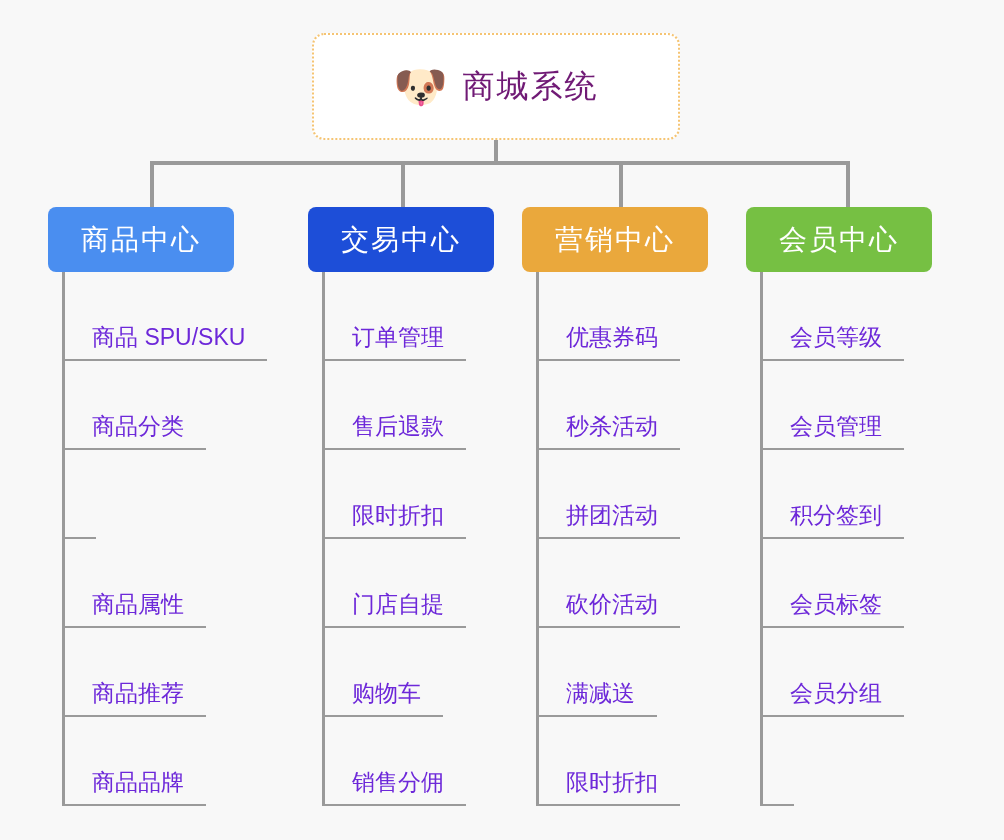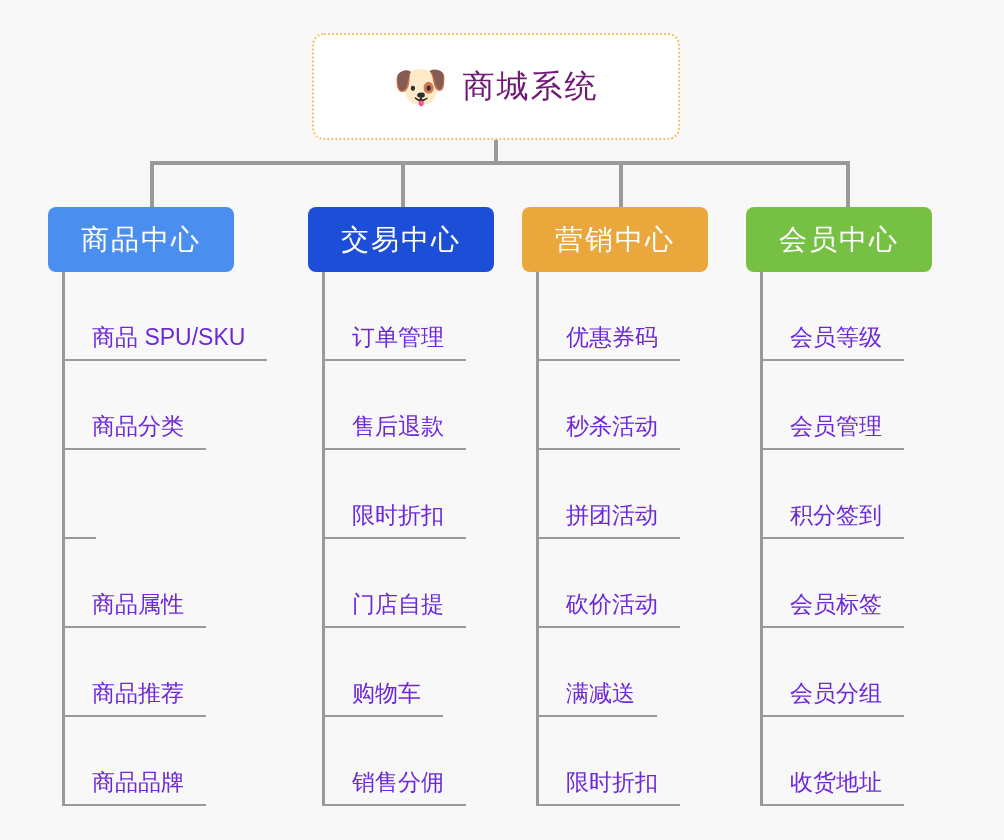--- a/index.html
+++ b/index.html
@@ -244,18 +244,17 @@
       <div class="leaf">
         <span class="leaf-underline-ext" style="background: rgb(154, 154, 154);"></span>
         <span class="leaf-label" style="border-bottom-color: rgb(154, 154, 154);">会员标签</span>
       </div>
       <div class="leaf">
         <span class="leaf-underline-ext" style="background: rgb(154, 154, 154);"></span>
         <span class="leaf-label" style="border-bottom-color: rgb(154, 154, 154);">会员分组</span>
       </div>
       <div class="leaf">
         <span class="leaf-underline-ext" style="background: rgb(154, 154, 154);"></span>
-        <span class="leaf-label" style="border-bottom-color: rgb(154, 154, 154);">收货地址</span>
       </div>
     </div>
   </div>
 
 </div>
 
 </body></html>

